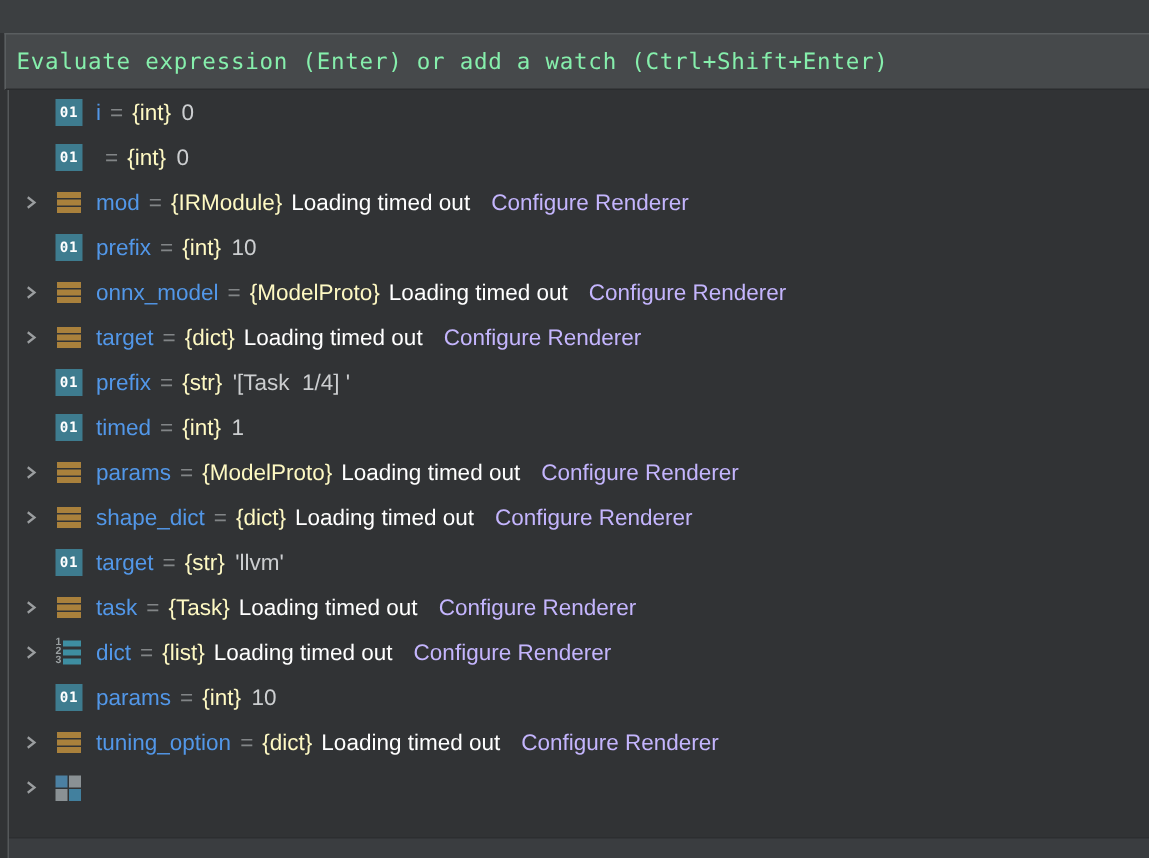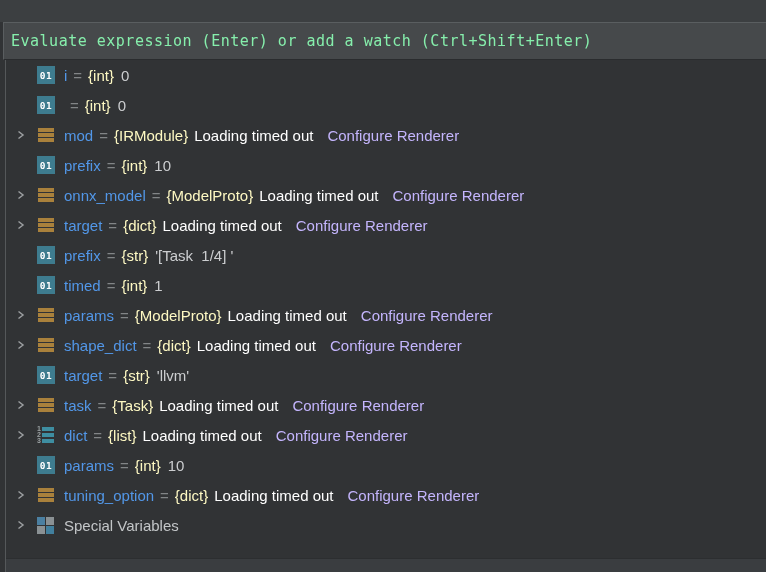--- a/index.html
+++ b/index.html
@@ -289,18 +289,17 @@
             </svg>
           </span>
           <span class="vicon">
             <span class="icon-sp">
               <span class="sp0"></span>
               <span class="sp1"></span>
               <span class="sp2"></span>
               <span class="sp3"></span>
             </span>
           </span>
-          <span class="svname" data-bind="variables.15.name">Special Variables</span>
         </div>
       </div>
     <div class="bottom-strip"></div>
   </div>
 </div>
 
 </body></html>

